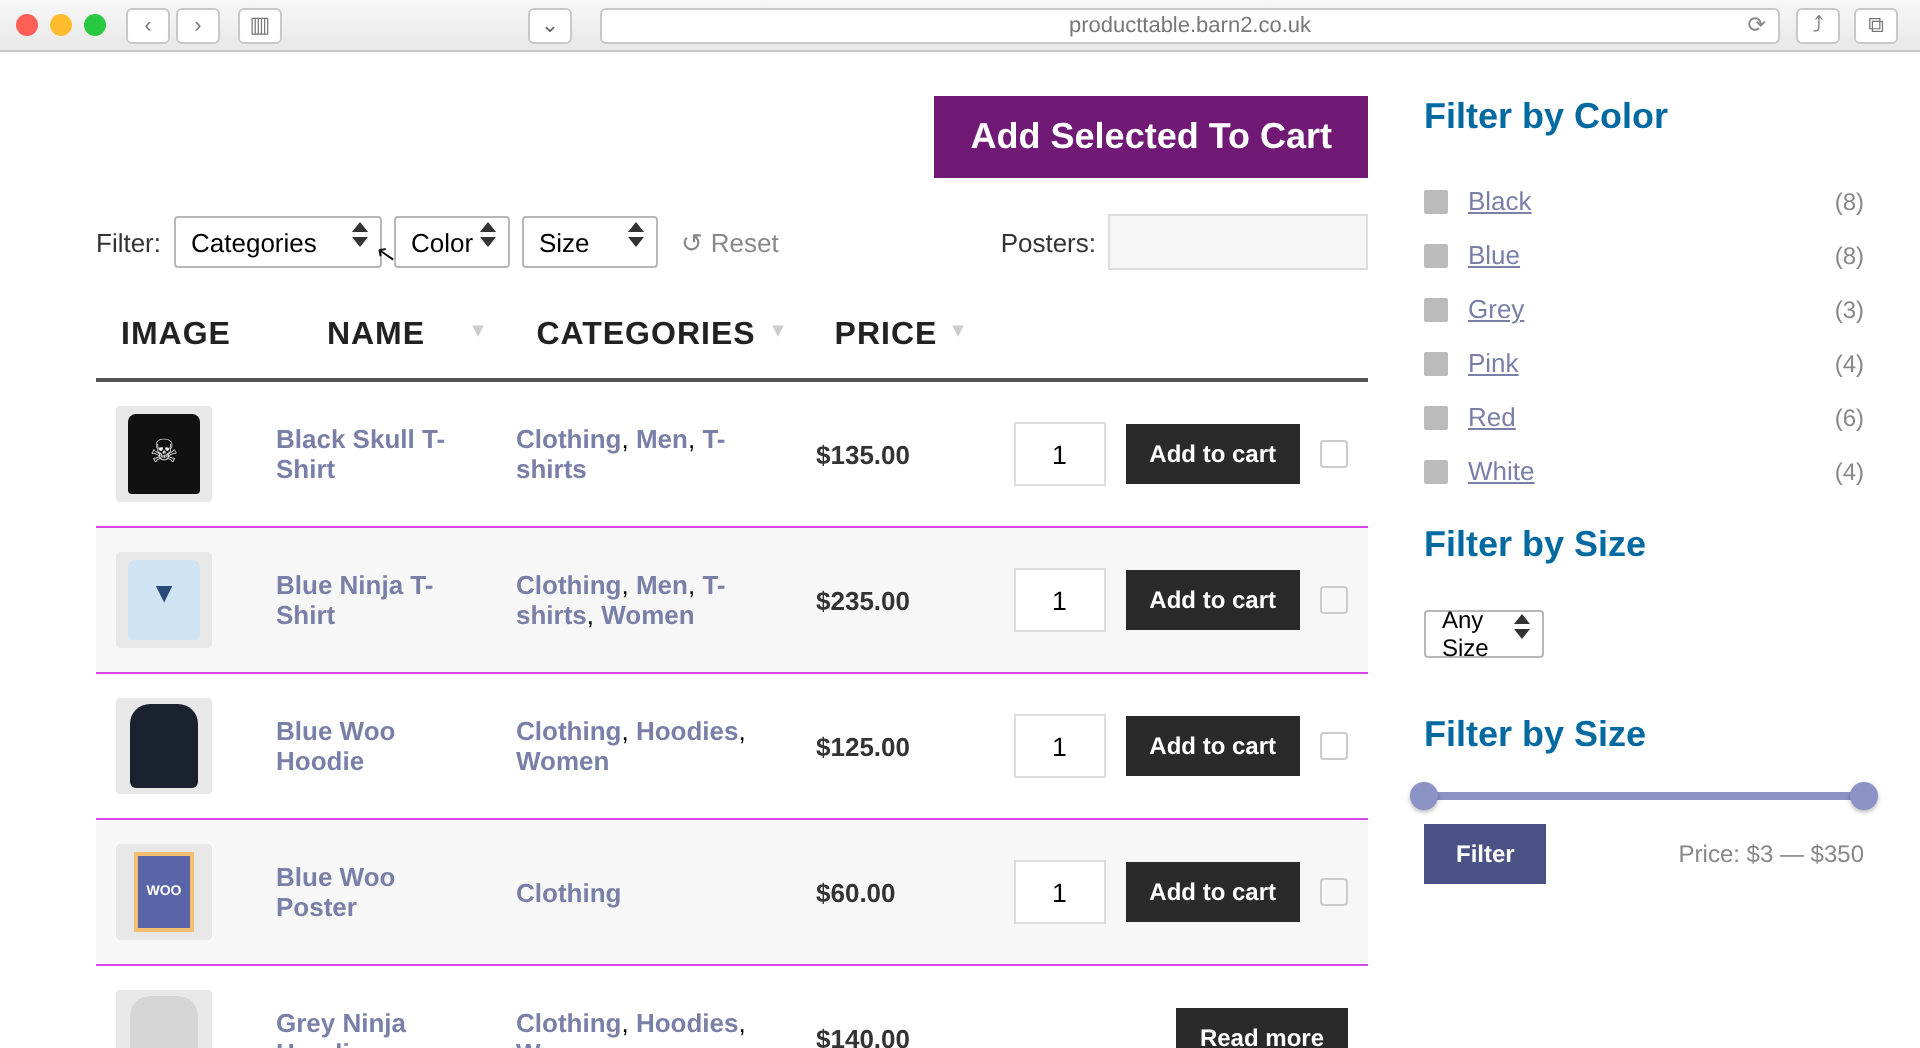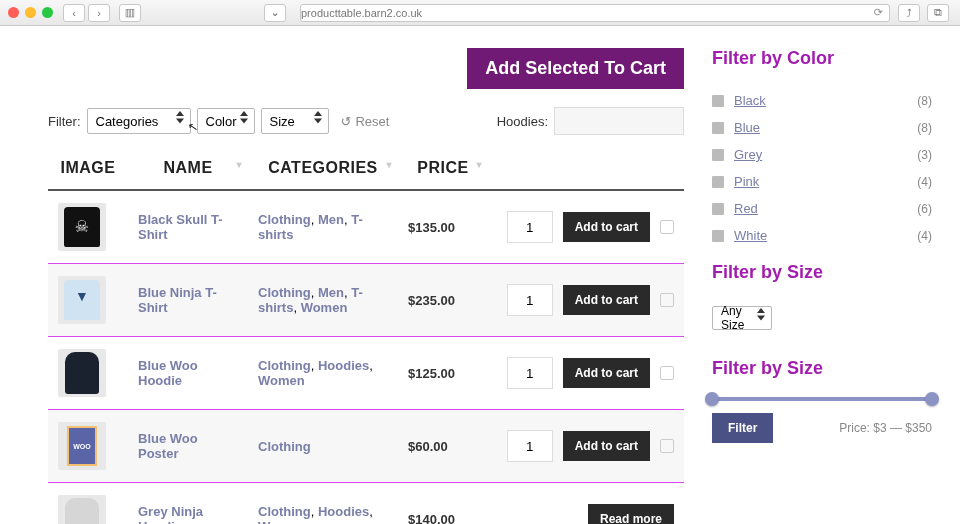--- a/index.html
+++ b/index.html
@@ -4,21 +4,21 @@
 <style>
   * { box-sizing: border-box; margin: 0; padding: 0; }
   body { font-family: -apple-system, "Helvetica Neue", Arial, sans-serif; background: #fff; width: 960px; height: 524px; overflow: hidden; }
 
   
   .chrome { height: 26px; background: linear-gradient(#f7f7f7,#e8e8e8); border-bottom:1px solid #c8c8c8; display:flex; align-items:center; padding:0 8px; font-size:11px; color:#555; position:relative; }
   .traffic { display:flex; gap:6px; margin-right:10px; }
   .dot { width:11px; height:11px; border-radius:50%; }
   .dot.red{background:#ff5f57;} .dot.yel{background:#febc2e;} .dot.grn{background:#28c840;}
   .navbtn { width:22px; height:18px; border:1px solid #c8c8c8; background:#fff; border-radius:3px; display:flex; align-items:center; justify-content:center; margin-right:3px; color:#777; font-size:11px;}
-  .addr { flex:1; margin:0 8px; height:18px; border:1px solid #c8c8c8; border-radius:3px; background:#fff; display:flex; align-items:center; color:#777; font-size:11px; position:relative;}
+  .addr { flex:1; margin:0 8px; height:18px; border:1px solid #c8c8c8; border-radius:3px; background:#fff; display:flex; align-items:center; justify-content:center; color:#777; font-size:11px; position:relative;}
   .reload { position:absolute; right:6px; color:#888; }
   .pocket { width:22px; height:18px; border:1px solid #c8c8c8; background:#fff; border-radius:3px; display:flex; align-items:center; justify-content:center; margin-right:6px; font-size:11px; color:#666;}
   .right-ctrls { display:flex; gap:4px; }
 
   .page { display:flex; padding: 22px 28px 0 48px; }
   .main { flex:1; padding-right: 28px; }
   .sidebar { width: 220px; }
 
   .topbar { display:flex; justify-content:flex-end; margin-bottom:18px; }
   .btn-primary { background:#701a75; color:#fff; border:none; padding:10px 18px; font-size:18px; font-weight:600; cursor:pointer; }
@@ -55,21 +55,21 @@
   .black-tee { background:#111; width:36px; height:40px; border-radius:4px 4px 2px 2px; position:relative;}
   .black-tee::before{content:"☠"; color:#eee; font-size:16px; position:absolute; left:50%; top:50%; transform:translate(-50%,-55%);}
   .blue-tee { background:#cfe3f2; width:36px; height:40px; border-radius:4px 4px 2px 2px; position:relative;}
   .blue-tee::before{content:"▼"; color:#2a4a7a; font-size:14px; position:absolute; left:50%; top:40%; transform:translate(-50%,-50%);}
   .navy-hoodie{ background:#1a2230; width:34px; height:42px; border-radius:10px 10px 3px 3px; }
   .grey-hoodie{ background:#d6d6d6; width:34px; height:42px; border-radius:10px 10px 3px 3px; }
   .poster{ width:30px; height:40px; background:#5a65a8; border:2px solid #f2c070; position:relative;}
   .poster::before{content:"WOO"; color:#fff; font-size:7px; font-weight:700; position:absolute; left:50%; top:50%; transform:translate(-50%,-50%);}
 
   
-  .sidebar h3 { font-size:18px; font-weight:700; color:#a21caf; margin-bottom:18px; }
+  .sidebar h3 { font-size:18px; font-weight:700; color:#0369a1; margin-bottom:18px; }
   .colorlist { list-style:none; margin-bottom:13px; }
   .colorlist li { display:flex; align-items:center; font-size:13px; padding:6px 0; color:#666;}
   .sw { width:12px; height:12px; background:#bbb; margin-right:10px; border-radius:1px;}
   .colorlist a { color:#7a7fa8; text-decoration:underline; }
   .cnt { margin-left:auto; color:#888; font-size:12px;}
   .anysize { display:inline-block; position:relative; }
   .anysize .sel { width:60px; padding-right:20px; font-size:12px; height:24px; }
   .slider { margin:18px 0 12px; position:relative; height:4px; background:#8b92c4; border-radius:2px; }
   .slider .hd { position:absolute; top:50%; transform:translate(-50%,-50%); width:14px; height:14px; background:#8b92c4; border-radius:50%; box-shadow:0 1px 2px rgba(0,0,0,.3);}
   .slider .hd.l{left:0;} .slider .hd.r{left:100%;}
@@ -119,21 +119,21 @@
           <span>Color</span>
         </div>
       <div class="sel size">
           <span>Size</span>
         </div>
       <span class="reset">
           <span>↺</span>
           <span>Reset</span>
         </span>
       <div class="searchwrap">
-        <span class="lbl">Hoodies:</span>
+        <span class="lbl">Posters:</span>
         <input class="searchbox" style="">
       </div>
     </div>
 
     <span class="cursor">↖</span>
 
     <table>
       <thead>
         <tr>
           <th style="width:80px">IMAGE</th>

